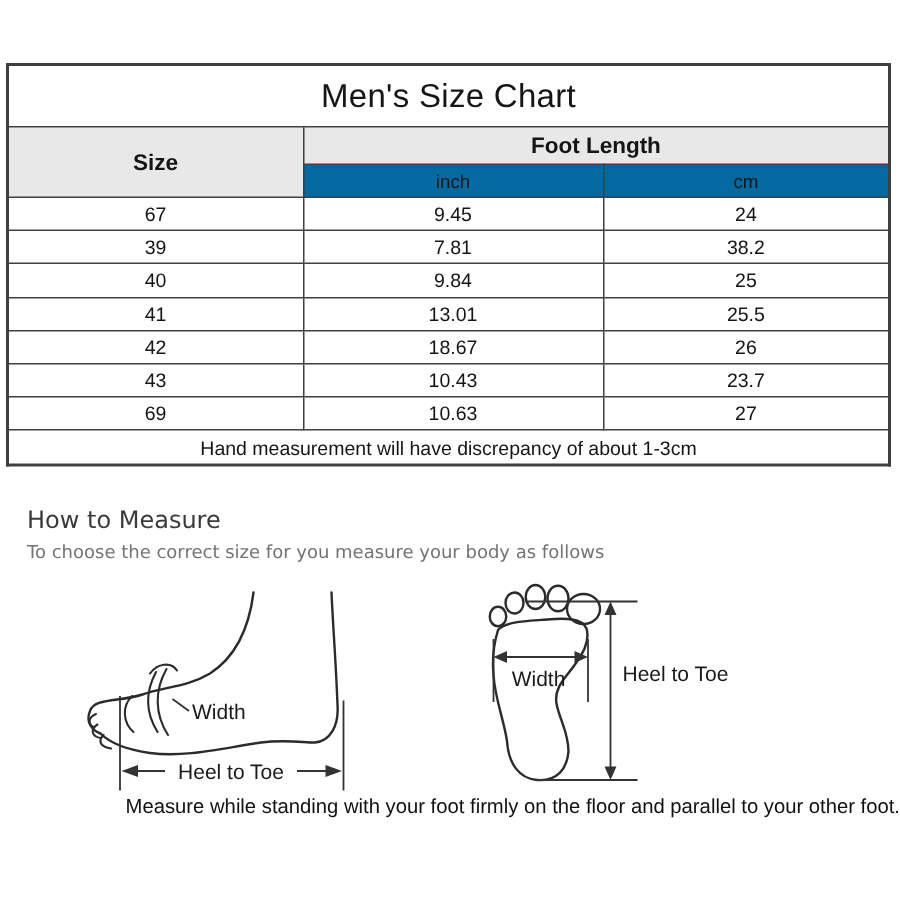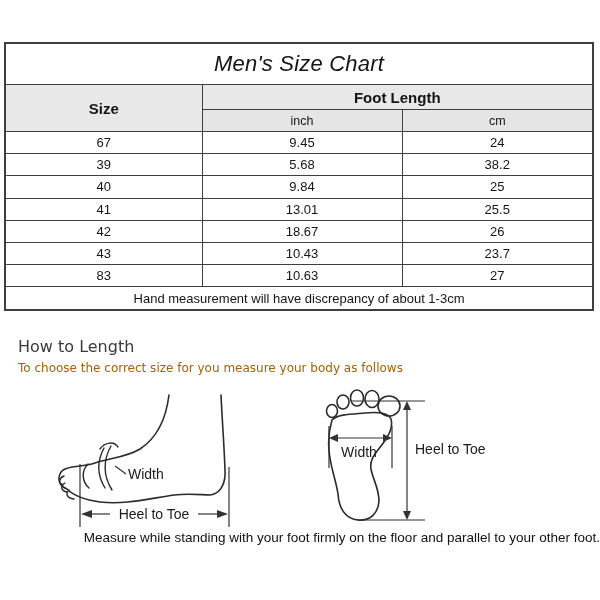--- a/index.html
+++ b/index.html
@@ -10,34 +10,34 @@
   
   table.size-table{
     position:absolute;left:4px;top:42px;width:588px;
     border-collapse:collapse;table-layout:fixed;
     border:2px solid #3f3f3f;
   }
   table.size-table td, table.size-table th{
     border:1.5px solid #3f3f3f;text-align:center;vertical-align:middle;
     padding:0;color:#151515;
   }
-  .title-cell{height:40px;font-size:22px;font-weight:400;letter-spacing:.2px;font-style:italic;}
+  .title-cell{height:40px;font-size:22px;font-weight:400;letter-spacing:.2px;}
   th.hdr{background:#e8e8e8;font-size:15px;font-weight:700;}
   tr.r-fl th{height:24px;}
-  tr.r-sub th{height:21px;background:#e5e5e5;font-weight:400;font-size:12.5px;margin-left:44px;}
+  tr.r-sub th{height:21px;background:#0369a1;font-weight:400;font-size:12.5px;margin-left:44px;}
   tr.data-row td{height:21.2px;font-size:13px;}
   tr.note-row td{height:22px;font-size:13px;}
   
   .htm-heading{
     position:absolute;left:18px;top:337px;margin:0;
     font-family:"DejaVu Sans",sans-serif;font-size:16px;font-weight:400;color:#3a3a3a;
   }
   .htm-sub{
     position:absolute;left:18px;top:361px;margin:0;
-    font-family:"DejaVu Sans",sans-serif;font-size:12px;font-weight:400;color:#a16207;
+    font-family:"DejaVu Sans",sans-serif;font-size:12px;font-weight:400;color:#737373;
   }
   .diagram{position:absolute;}
   .diagram-side{left:52px;top:392px;}
   .diagram-top{left:305px;top:388px;}
   svg .outline{fill:none;stroke:#2b2b2b;stroke-width:1.6;stroke-linecap:round;stroke-linejoin:round;}
   svg .thin{fill:none;stroke:#2b2b2b;stroke-width:1.4;stroke-linecap:round;}
   svg .measure{fill:none;stroke:#333;stroke-width:1.2;}
   svg .head{fill:#333;stroke:none;}
   svg text{font-family:"Liberation Sans",sans-serif;fill:#1a1a1a;}
   .footer-note{
@@ -68,21 +68,21 @@
       <th>inch</th>
       <th>cm</th>
     </tr>
     <tr class="data-row">
       <td>67</td>
       <td>9.45</td>
       <td>24</td>
     </tr>
     <tr class="data-row">
       <td>39</td>
-      <td>5.68</td>
+      <td>7.81</td>
       <td>38.2</td>
     </tr>
     <tr class="data-row">
       <td>40</td>
       <td>9.84</td>
       <td>25</td>
     </tr>
     <tr class="data-row">
       <td>41</td>
       <td>13.01</td>
@@ -92,31 +92,31 @@
       <td>42</td>
       <td>18.67</td>
       <td>26</td>
     </tr>
     <tr class="data-row">
       <td>43</td>
       <td>10.43</td>
       <td>23.7</td>
     </tr>
     <tr class="data-row">
-      <td>83</td>
+      <td>69</td>
       <td>10.63</td>
       <td>27</td>
     </tr>
     <tr class="note-row">
       <td colspan="3">Hand measurement will have discrepancy of about 1-3cm</td>
     </tr>
   </tbody>
     </table>
 
-  <h2 class="htm-heading">How to Length</h2>
+  <h2 class="htm-heading">How to Measure</h2>
   <p class="htm-sub">To choose the correct size for you measure your body as follows</p>
 
   <svg class="diagram diagram-side" width="215" height="140" viewBox="0 0 215 140">
     <path class="outline" d="M117,3 C114,27 105,46 88,57 C73,66 57,66 43,71 C28,76 11,73 8,82
          C5,89 9,95 15,97 C22,104 34,108 48,110 C72,113 95,107 122,103
          C138,101 150,103 158,103 C168,102 174,92 173,78 C172,50 170,26 169,3"></path>
     <path class="thin" d="M12,84 C7,86 6,91 11,93 M13,91 C8,94 9,99 15,100 M17,98 C13,102 15,106 22,107
          M36,72 C29,79 30,90 37,96"></path>
     <path class="thin" d="M52,56 C45,69 45,83 53,96 M59,54 C51,68 51,84 60,98 M48,57 C53,50 62,49 66,55"></path>
     <line class="measure" x1="74" y1="82" x2="63" y2="74"></line>

